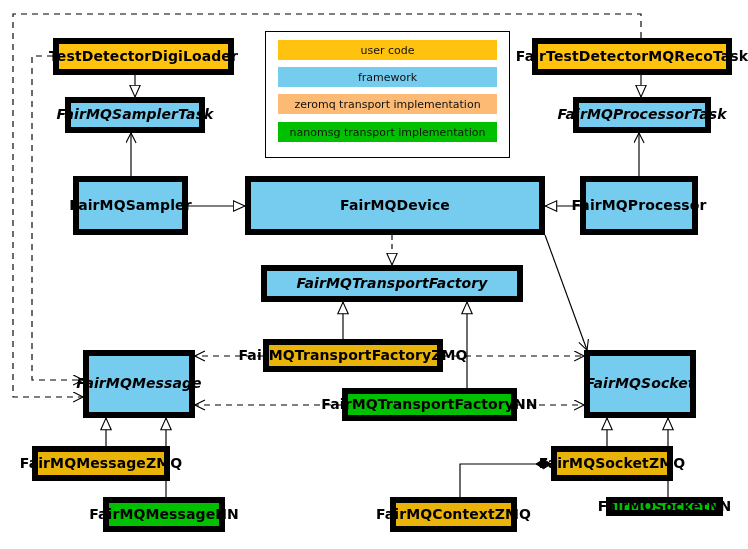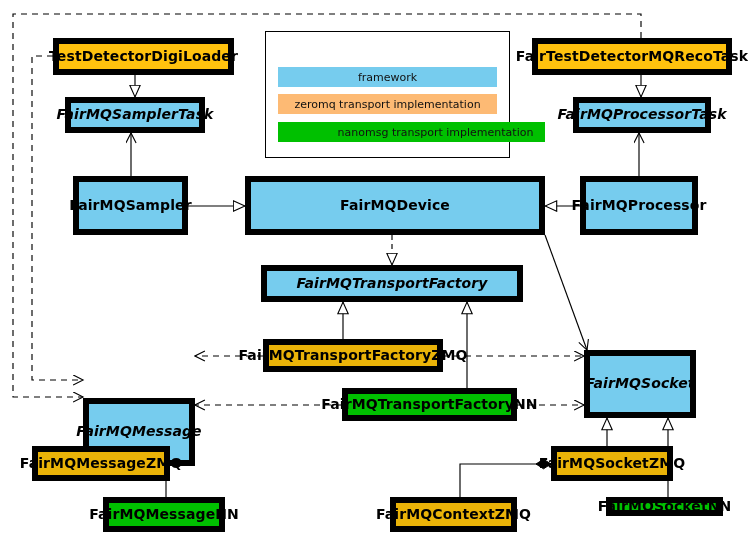--- a/index.html
+++ b/index.html
@@ -17,21 +17,21 @@
   .c-user{background:#FFC20E;}
   .c-framework{background:#76CCEE;}
   .c-zmq{background:#eab308;}
   .c-nn{background:#00C000;}
 
   .legend{position:absolute;left:265px;top:31px;width:243px;height:125px;
           background:#ffffff;border:1px solid #000000;z-index:4;}
   .legend-row{position:absolute;left:12px;width:219px;height:20px;
               display:flex;align-items:center;justify-content:center;
               font-size:11px;font-weight:normal;color:#111111;}
-  .lr0{top:8px;}  .lr1{top:35px;} .lr2{top:62px;} .lr3{top:90px;padding-left:48px;}
+  .lr0{top:8px;}  .lr1{top:35px;} .lr2{top:62px;} .lr3{top:90px;}
 </style>
 </head>
 <body>
 
 <div id="canvas">
 
   <svg class="edges" viewBox="0 0 748 549" xmlns="http://www.w3.org/2000/svg">
     <defs>
       <marker id="hollowTri" markerWidth="14" markerHeight="14" refX="12.5" refY="6" orient="auto" markerUnits="userSpaceOnUse">
         <path d="M0.8,0.8 L12.4,6 L0.8,11.2 Z" fill="#ffffff" stroke="#000000" stroke-width="1.1"></path>
@@ -114,21 +114,21 @@
       </div>
       <div class="node c-framework abstract" style="left: 261px; top: 265px; width: 262px; height: 37px;">
         <span>FairMQTransportFactory</span>
       </div>
       <div class="node c-zmq" style="left: 263px; top: 339px; width: 180px; height: 33px;">
         <span>FairMQTransportFactoryZMQ</span>
       </div>
       <div class="node c-nn" style="left: 342px; top: 388px; width: 175px; height: 33px;">
         <span>FairMQTransportFactoryNN</span>
       </div>
-      <div class="node c-framework abstract" style="left: 83px; top: 350px; width: 112px; height: 68px; margin-top: 48px;">
+      <div class="node c-framework abstract" style="left: 83px; top: 350px; width: 112px; height: 68px;">
         <span>FairMQMessage</span>
       </div>
       <div class="node c-framework abstract" style="left: 584px; top: 350px; width: 112px; height: 68px;">
         <span>FairMQSocket</span>
       </div>
       <div class="node c-zmq" style="left: 32px; top: 446px; width: 138px; height: 35px;">
         <span>FairMQMessageZMQ</span>
       </div>
       <div class="node c-nn" style="left: 103px; top: 497px; width: 122px; height: 35px;">
         <span>FairMQMessageNN</span>
@@ -138,20 +138,23 @@
       </div>
       <div class="node c-nn" style="left: 606px; top: 497px; width: 117px; height: 19px;">
         <span>FairMQSocketNN</span>
       </div>
       <div class="node c-zmq" style="left: 390px; top: 497px; width: 127px; height: 35px;">
         <span>FairMQContextZMQ</span>
       </div>
     </div>
 
   <div class="legend">
+    <div class="legend-row lr0" style="background: rgb(255, 194, 14);">
+      <span>user code</span>
+    </div>
     <div class="legend-row lr1" style="background: rgb(118, 204, 238);">
       <span>framework</span>
     </div>
     <div class="legend-row lr2" style="background: #fdba74;">
       <span>zeromq transport implementation</span>
     </div>
     <div class="legend-row lr3" style="background: rgb(0, 192, 0);">
       <span>nanomsg transport implementation</span>
     </div>
   </div>

